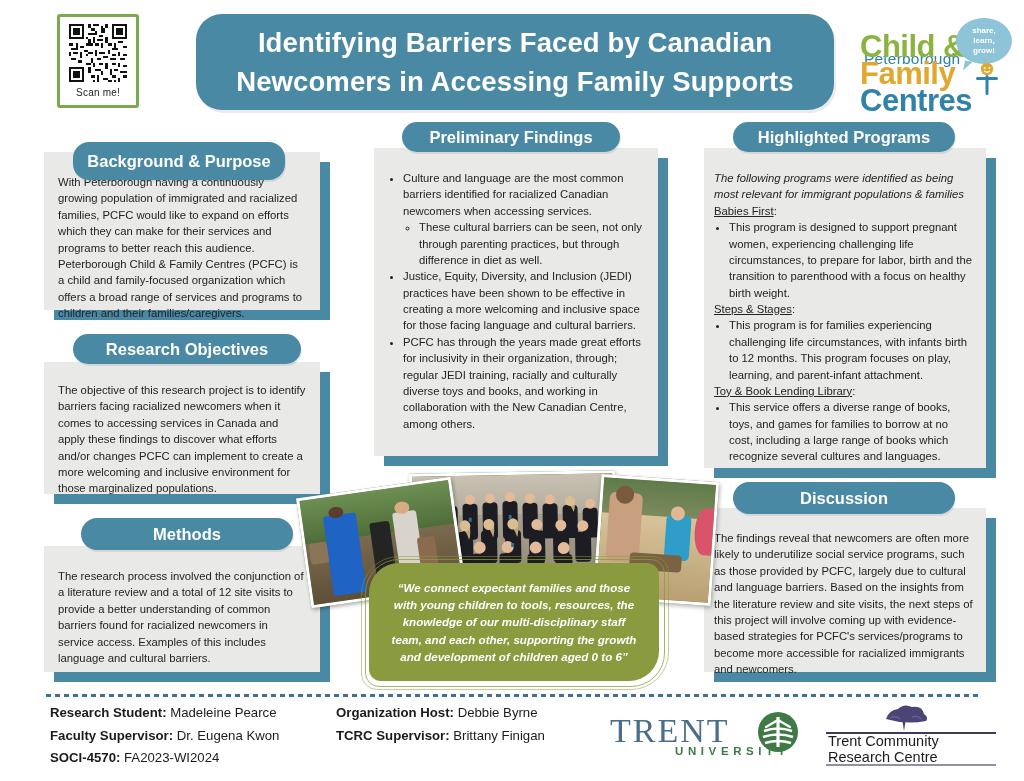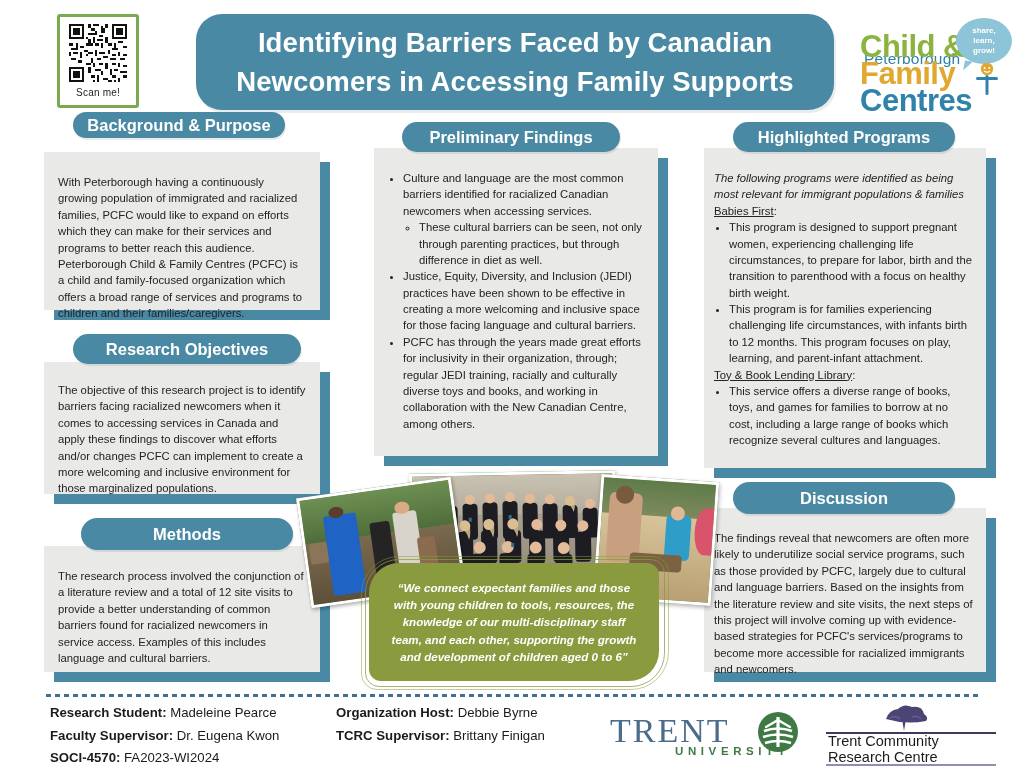--- a/index.html
+++ b/index.html
@@ -77,21 +77,21 @@
   }
   .panel p{margin:0 0 0 0;}
   .panel ul{margin:0;padding-left:15px;}
   .panel ul li{margin:0 0 0 0;}
   .panel ul ul{list-style:circle;padding-left:16px;margin-top:0;}
   .ital{font-style:italic;}
   .uline{text-decoration:underline;}
 
   
   #bg-panel{left:44px;top:152px;width:276px;height:158px;}
-  #bg-hdr{left:73px;top:112px;width:212px;height:26px;}
+  #bg-hdr{left:73px;top:142px;width:212px;height:38px;}
 
   #obj-panel{left:44px;top:362px;width:276px;height:132px;}
   #obj-hdr{left:73px;top:334px;width:228px;height:30px;}
 
   #met-panel{left:44px;top:546px;width:276px;height:126px;}
   #met-hdr{left:81px;top:518px;width:212px;height:32px;}
 
   #pre-panel{left:374px;top:148px;width:284px;height:308px;}
   #pre-hdr{left:402px;top:122px;width:218px;height:30px;}
 
@@ -338,20 +338,21 @@
 
   <div class="panel" id="hp-panel">
     <div class="shadow"></div>
     <div class="body"></div>
     <div class="content" style="padding-top:22px;padding-left:10px;">
       <p class="ital">The following programs were identified as being most relevant for immigrant populations &amp; families</p>
       <p><span class="uline">Babies First</span>:</p>
       <ul>
           <li>This program is designed to support pregnant women, experiencing challenging life circumstances, to prepare for labor, birth and the transition to parenthood with a focus on healthy birth weight.</li>
         </ul>
+      <p><span class="uline">Steps &amp; Stages</span>:</p>
       <ul>
           <li>This program is for families experiencing challenging life circumstances, with infants birth to 12 months. This program focuses on play, learning, and parent-infant attachment.</li>
         </ul>
       <p><span class="uline">Toy &amp; Book Lending Library</span>:</p>
       <ul>
           <li>This service offers a diverse range of books, toys, and games for families to borrow at no cost, including a large range of books which recognize several cultures and languages.</li>
         </ul>
     </div>
   </div>
   <div class="hdr" id="hp-hdr">Highlighted Programs</div>

